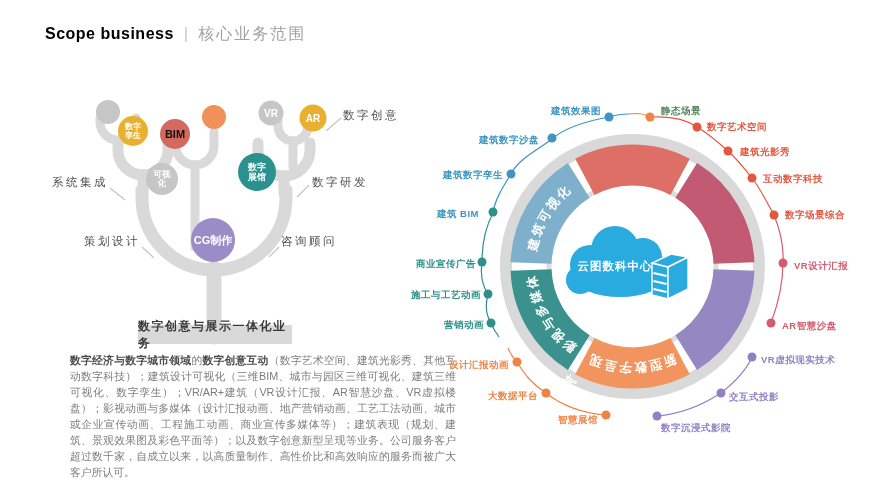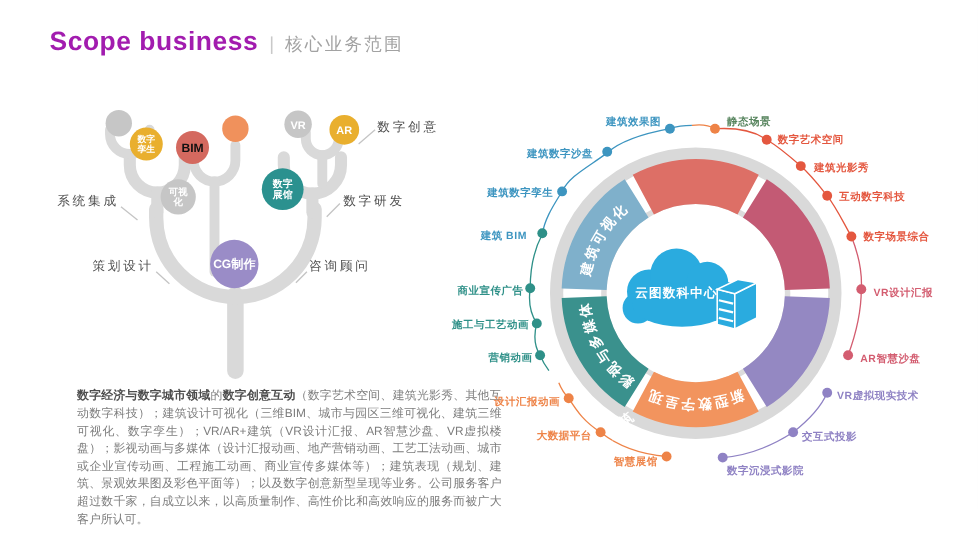--- a/index.html
+++ b/index.html
@@ -1,20 +1,20 @@
 <!DOCTYPE html>
 <html><head>
 <meta charset="utf-8">
 <style>
   html,body{margin:0;padding:0;background:#f2f2f2;}
   .stage{position:relative;width:889px;height:500px;background:#ffffff;overflow:hidden;
          font-family:"Liberation Sans","DejaVu Sans",sans-serif;}
   
   .title{position:absolute;left:45px;top:24px;display:flex;align-items:baseline;gap:10px;}
-  .title .en{font-size:24px;font-weight:bold;color:#a21caf;letter-spacing:.5px;}
+  .title .en{font-size:16px;font-weight:bold;color:#000000;letter-spacing:.5px;}
   .title .sep{font-size:17px;color:#c9c9c9;font-weight:300;}
   .title .zh{font-size:16px;color:#a2a2a2;letter-spacing:2px;text-align:center;}
   
   .tree-svg{position:absolute;left:30px;top:95px;}
   .wheel-svg{position:absolute;left:400px;top:85px;}
   
   .banner{position:absolute;left:138px;top:325px;width:154px;height:19px;background:#d9d9d9;
           display:flex;align-items:center;justify-content:center;font-size:12px;font-weight:bold;
           color:#3a3a3a;letter-spacing:1.5px;}
   
@@ -98,20 +98,21 @@
       <circle cx="227" cy="77" r="19" fill="#2b918f"></circle>
       <text class="node-label" x="227" y="75" font-size="9">数字</text>
       <text class="node-label" x="227" y="85" font-size="9">展馆</text>
     </g>
     <g>
       <circle cx="183" cy="145" r="22" fill="#9a8cc7"></circle>
       <text class="node-label" x="183" y="149" font-size="11">CG制作</text>
     </g>
   </svg>
 
+  <div class="banner">数字创意与展示一体化业务</div>
 
   <div class="desc"><b>数字经济与数字城市领域</b><span>的</span><b>数字创意互动</b><span>（数字艺术空间、建筑光影秀、其他互动数字科技）；建筑设计可视化（三维BIM、城市与园区三维可视化、建筑三维可视化、数字孪生）；VR/AR+建筑（VR设计汇报、AR智慧沙盘、VR虚拟楼盘）；影视动画与多媒体（设计汇报动画、地产营销动画、工艺工法动画、城市或企业宣传动画、工程施工动画、商业宣传多媒体等）；建筑表现（规划、建筑、景观效果图及彩色平面等）；以及数字创意新型呈现等业务。公司服务客户超过数千家，自成立以来，以高质量制作、高性价比和高效响应的服务而被广大客户所认可。</span></div>
 
   <svg class="wheel-svg" width="489" height="375" viewBox="0 0 489 375">
     <defs>
       <path id="ringPathA" d="M232.5,278.5 A97,97 0 1 1 232.2,278.5" fill="none"></path>
       <path id="ringPathB" d="M232.5,84.5 A97,97 0 1 1 232.2,84.5" fill="none"></path>
     </defs>
 
     <g fill="none" stroke-width="1.2">

